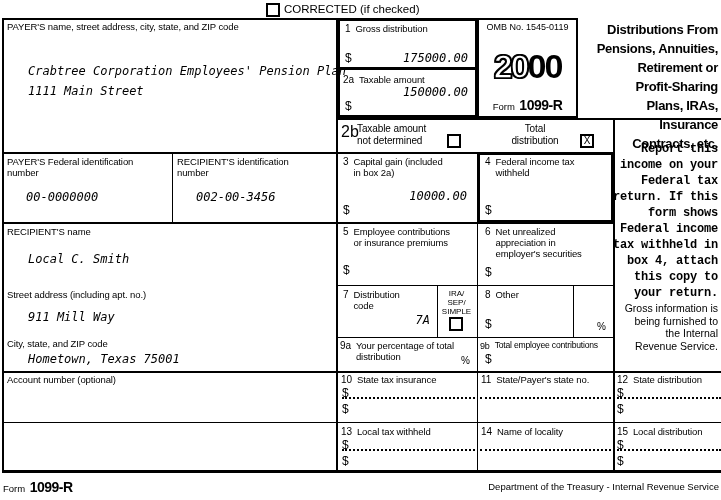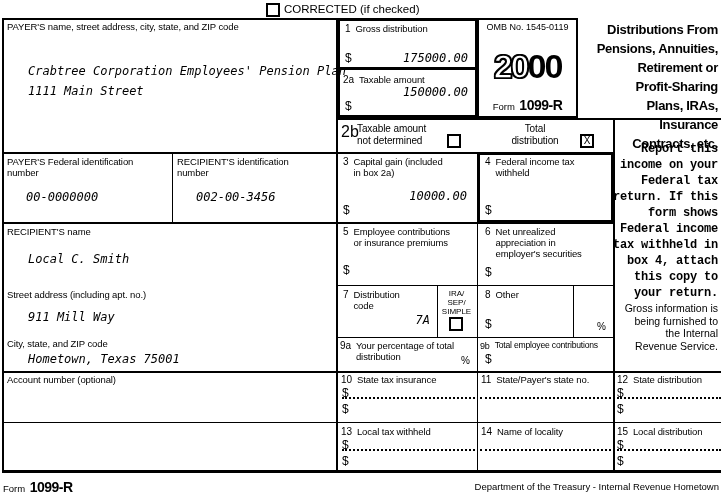--- a/index.html
+++ b/index.html
@@ -248,15 +248,15 @@
 your return.</div>
   <div class="abs copyb-note right" style="left:611px;top:302px;width:107px">Gross information is
 being furnished to
 the Internal
 Revenue Service.</div>
 
   <div class="abs" style="left:3px;top:478px">
     <span class="form-word">Form</span>
     <span class="form-num">1099-R</span>
   </div>
-  <div class="abs right" style="left:400px;top:481px;width:319px;font-size:9.5px">Department of the Treasury - Internal Revenue Hometown</div>
+  <div class="abs right" style="left:400px;top:481px;width:319px;font-size:9.5px">Department of the Treasury - Internal Revenue Service</div>
 
 </div>
 
 </body></html>

